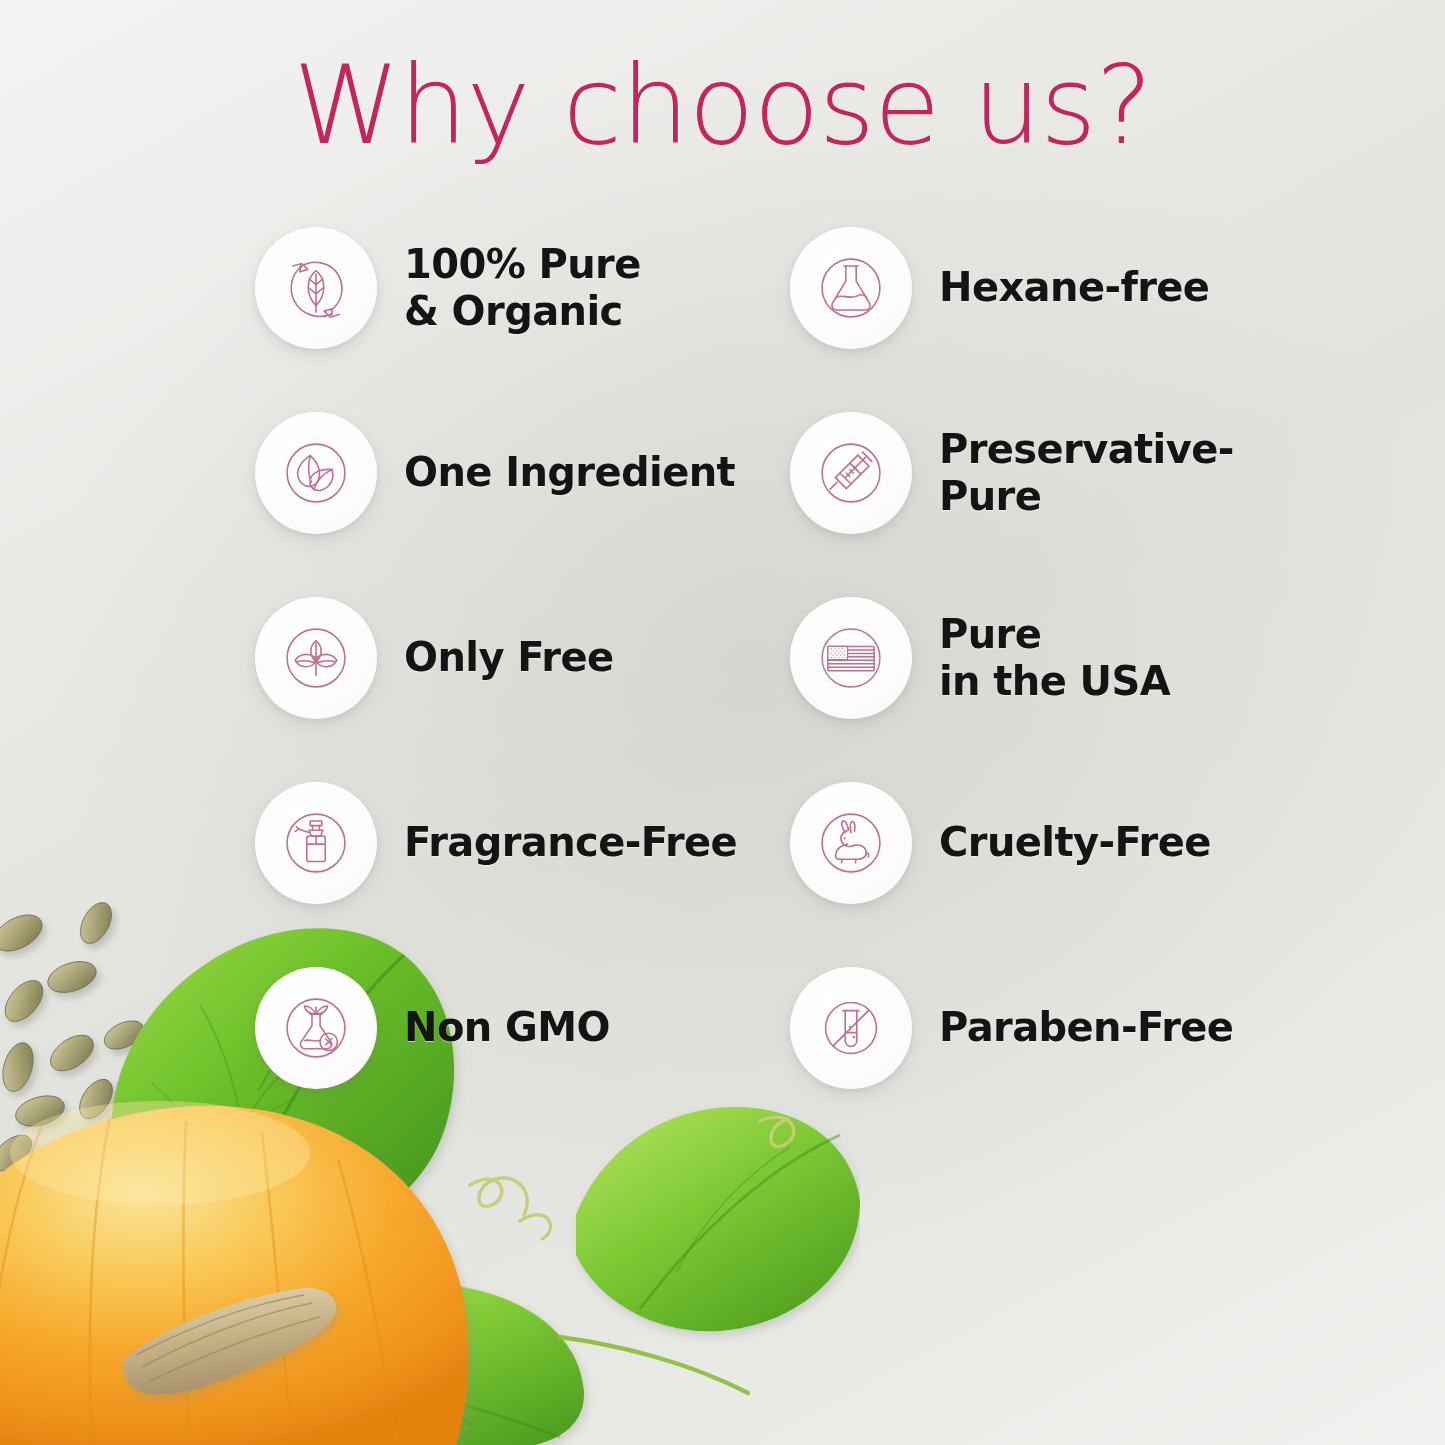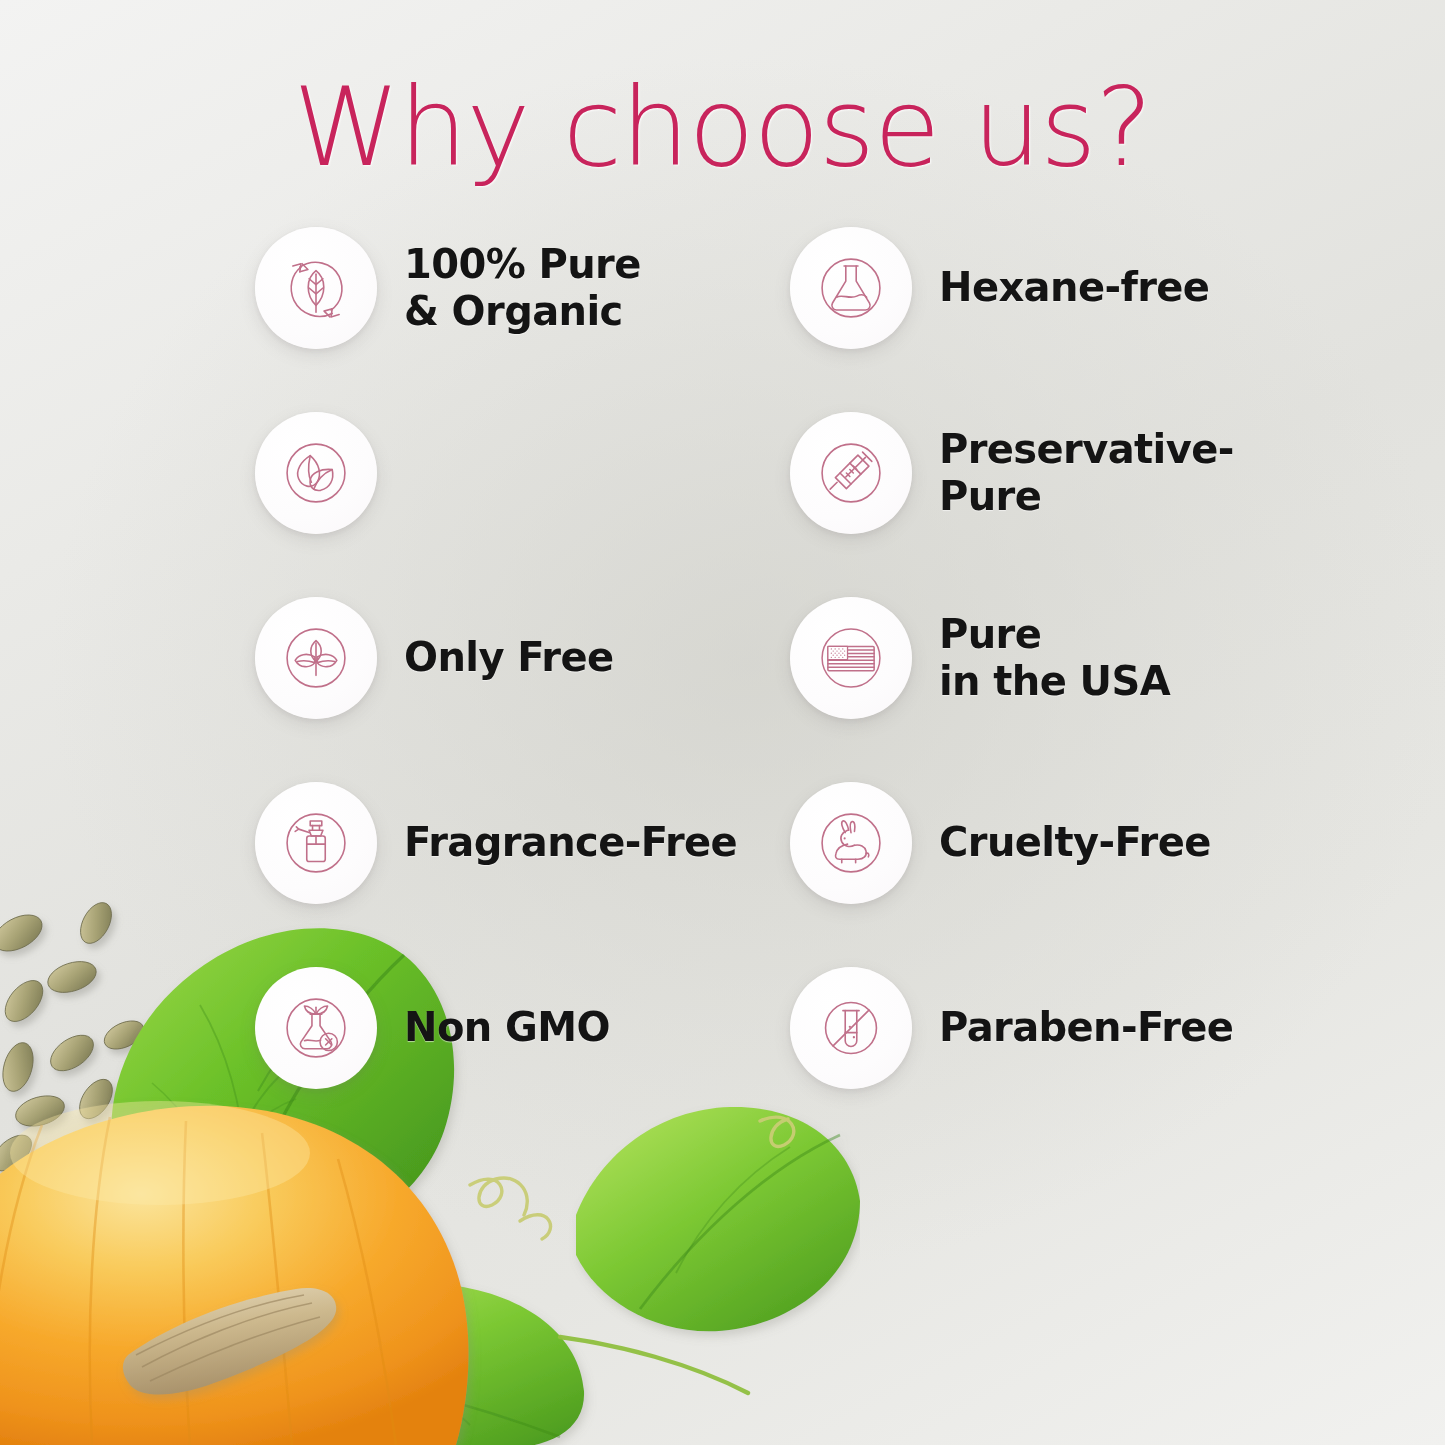--- a/index.html
+++ b/index.html
@@ -24,21 +24,20 @@
     position:absolute; left:0; top:48px; width:100%;
     text-align:center;
     font-family:"DejaVu Sans", sans-serif;
     font-weight:300;
     font-size:108px;
     line-height:1.08;
     letter-spacing:-1px;
     color:#c8245c;
     text-shadow:1px 1px 2px rgba(255,255,255,0.85);
     z-index:6;
-    margin-top:22px;
   }
 
   
   #features {
     position:absolute; left:0; top:195px; width:100%;
     z-index:7;
     display:grid;
     grid-template-columns:535px 1fr;
     grid-auto-rows:185px;
     padding-left:255px;
@@ -230,20 +229,21 @@
     <div class="feature left">
       <span class="badge">
         <svg viewBox="0 0 64 64" fill="none" stroke="#c0708a" stroke-width="1.6" stroke-linecap="round" stroke-linejoin="round">
           <circle cx="32" cy="32" r="25"></circle>
           <path d="M27 17 C 35 24 37 33 33 40 C 28 46 20 44 17 37 C 14 30 19 22 27 17 Z"></path>
           <path d="M27 17 C 25 26 25 34 28 40"></path>
           <path d="M46 29 C 48 38 44 45 36 47 C 30 48 26 44 27 38 C 28 32 36 28 46 29 Z"></path>
           <path d="M46 29 C 39 32 33 38 30 46"></path>
         </svg>
       </span>
+      <span class="flabel">One Ingredient</span>
     </div>
 
     <div class="feature right">
       <span class="badge">
         <svg viewBox="0 0 64 64" fill="none" stroke="#c0708a" stroke-width="1.6" stroke-linecap="round" stroke-linejoin="round">
           <circle cx="32" cy="32" r="25"></circle>
           <path d="M42 14 l8 8"></path>
           <path d="M44.5 18.5 l-17 17"></path>
           <path d="M38 16.5 l9.5 9.5 -7 7 -9.5 -9.5 Z"></path>
           <path d="M31 23.5 l-8.5 8.5 9.5 9.5 8.5 -8.5"></path>

